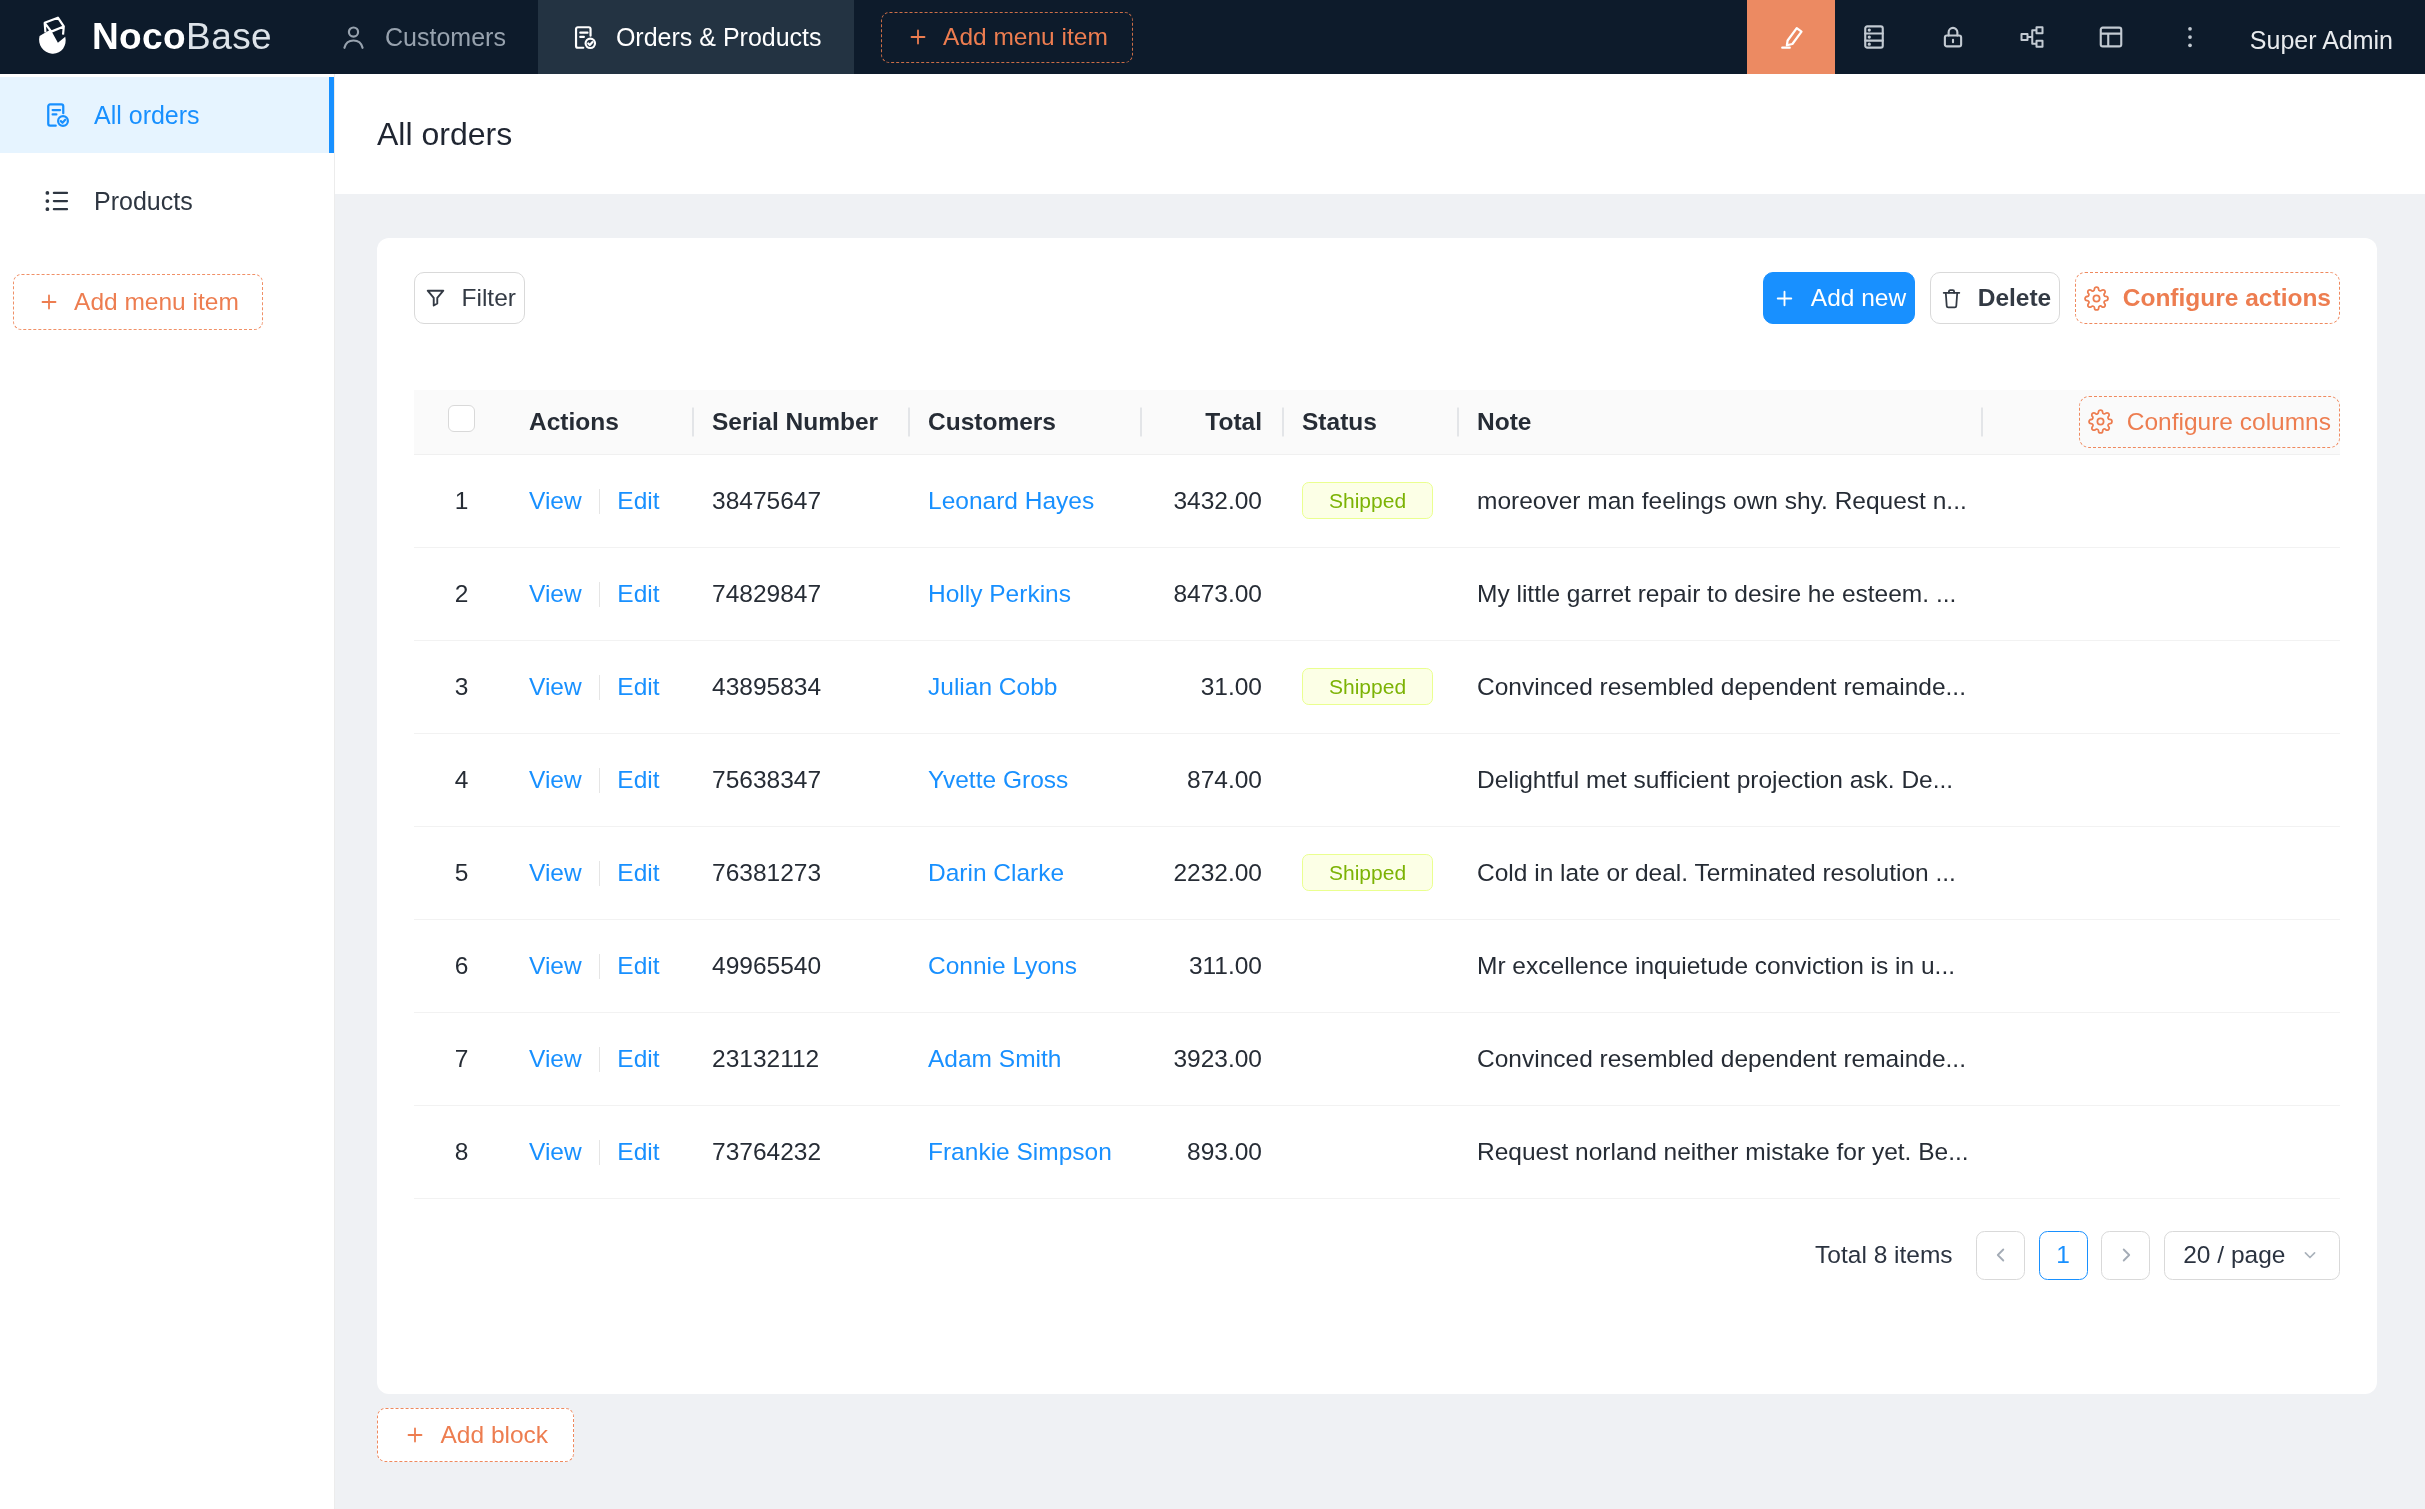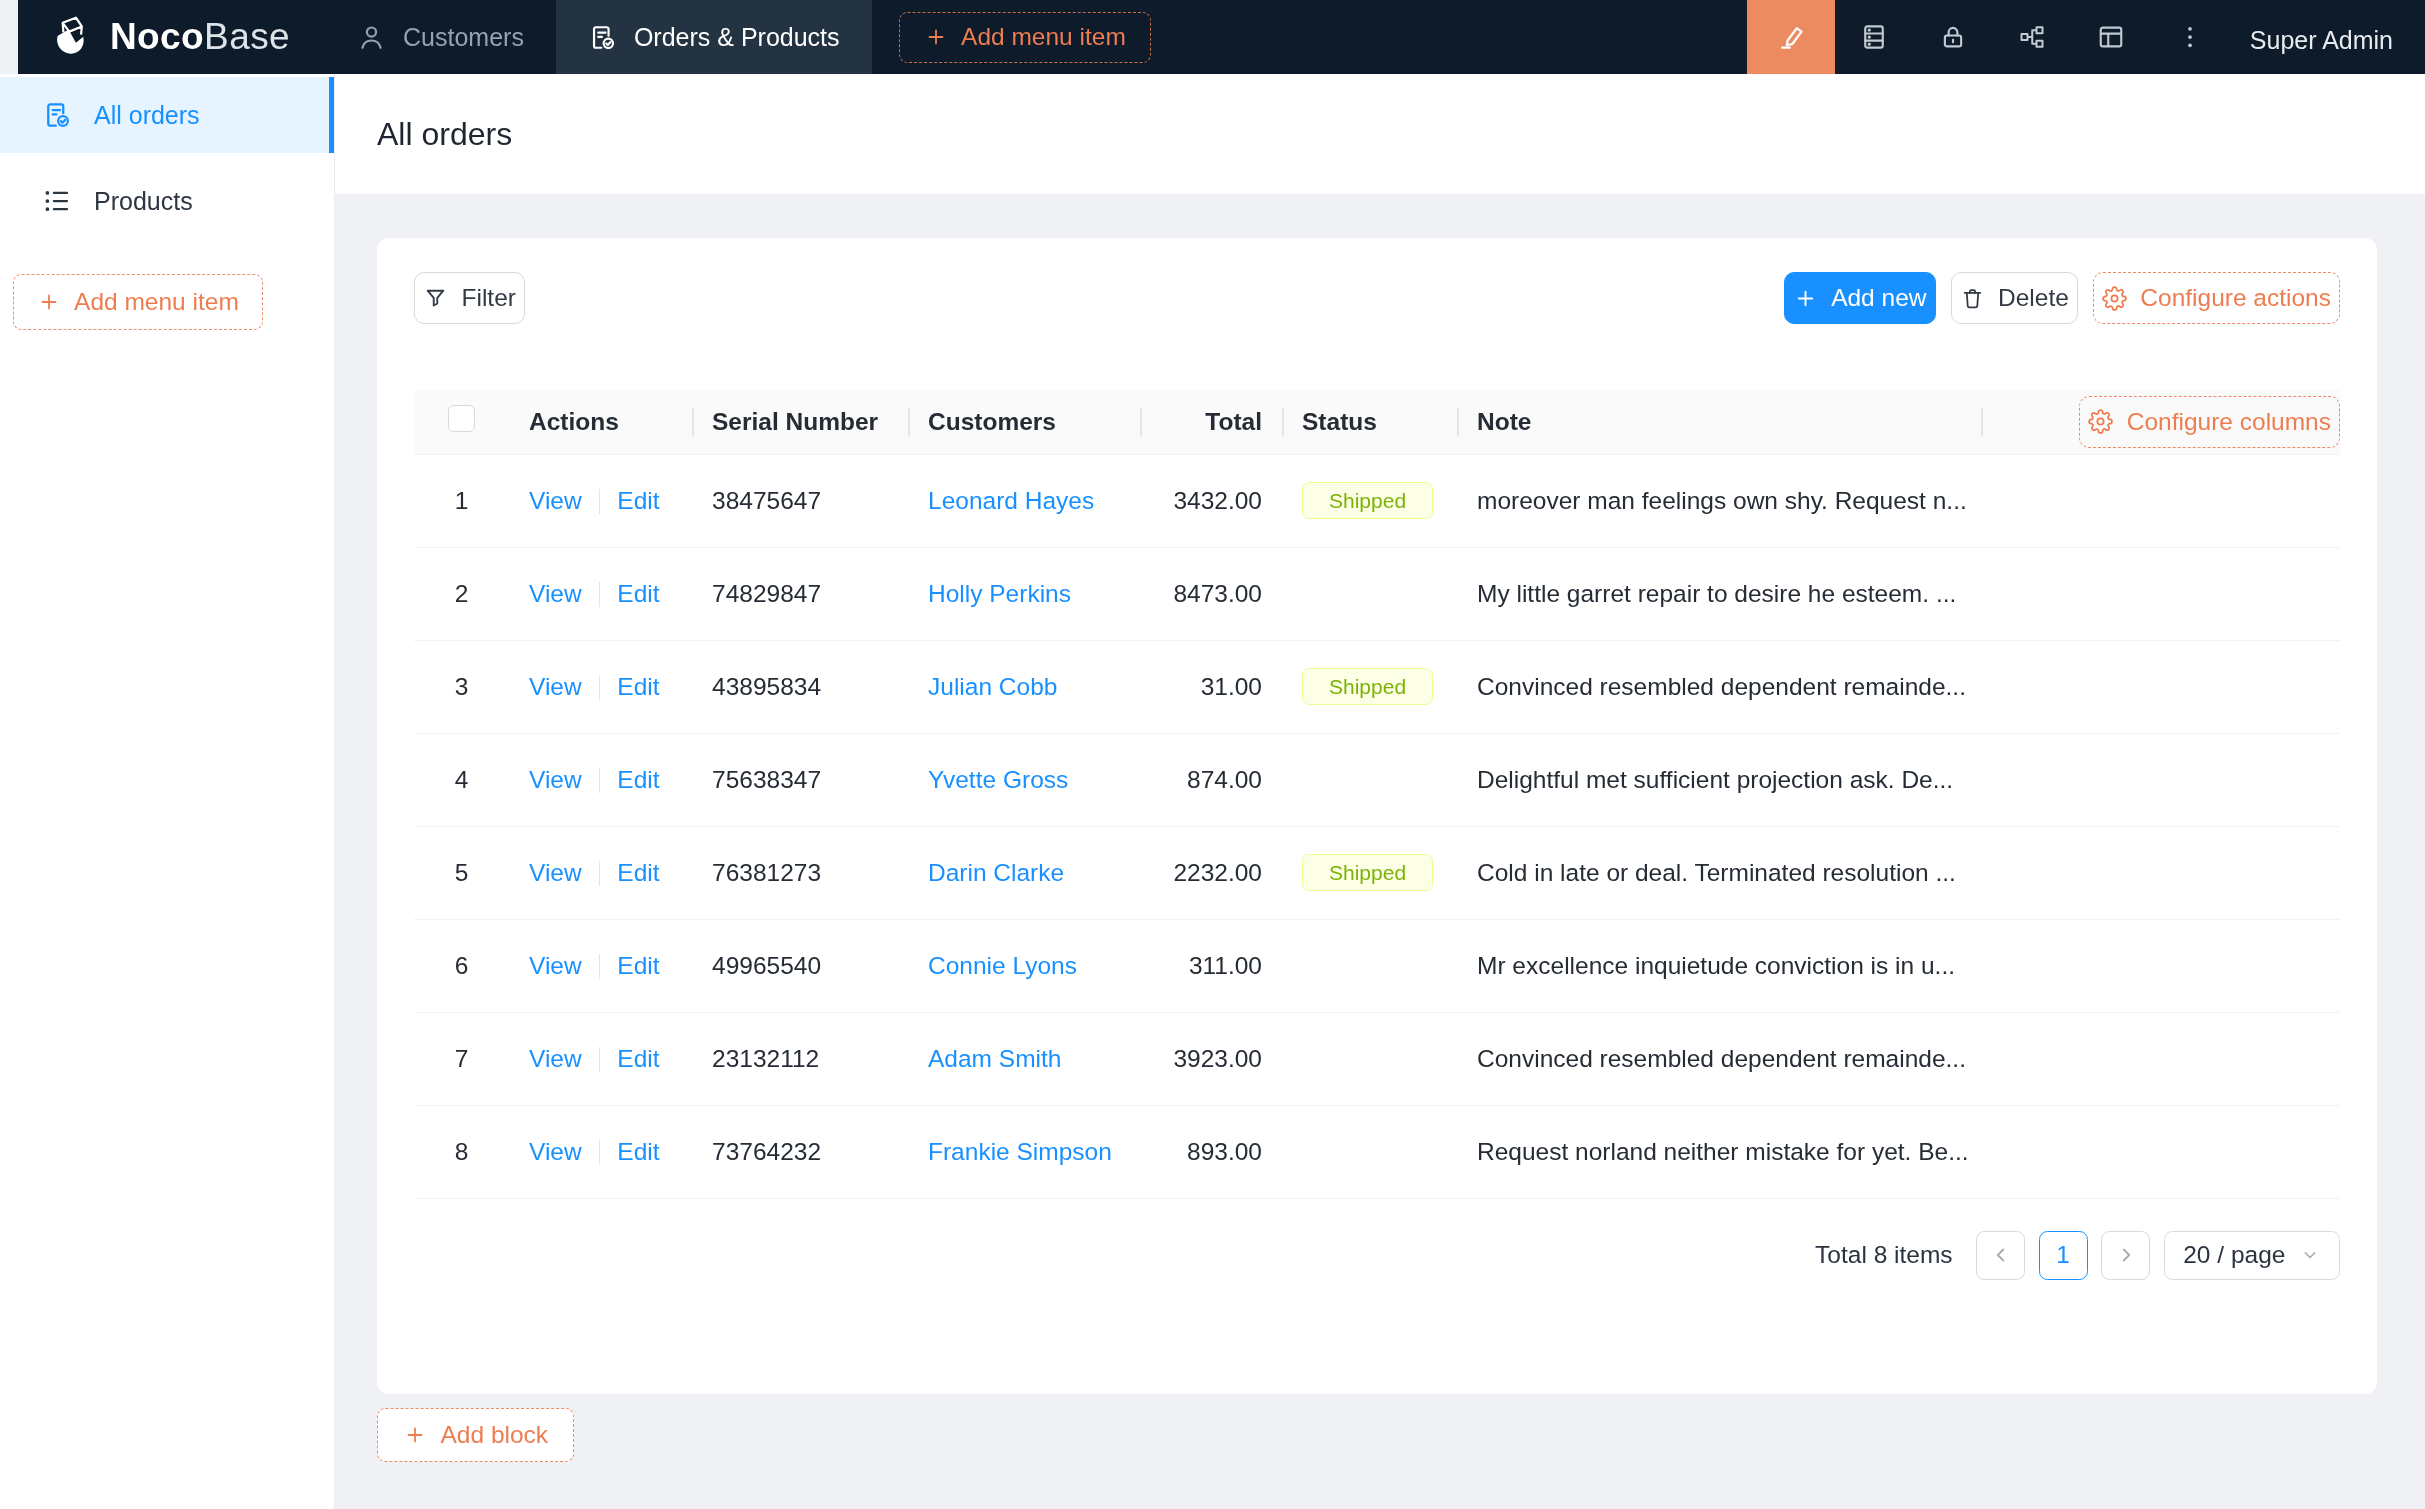--- a/index.html
+++ b/index.html
@@ -6,21 +6,21 @@
   html,body { width:2426px; height:1509px; }
   body {
     font-family:"Liberation Sans",sans-serif;
     background:var(--page-bg,#eff1f4);
     color:#262c35; overflow:hidden;
   }
   svg { display:block; }
 
   
   .topbar { position:fixed; inset:0 0 auto 0; height:74px; background:var(--navbar-bg,#0d1b2b);
-            display:flex; align-items:stretch; z-index:10;margin-left:18px; }
+            display:flex; align-items:stretch; z-index:10; }
   .logo { display:flex; align-items:center; gap:15px; padding:0 35px 0 30px; cursor:pointer; }
   .logo svg { width:47px; height:47px; }
   .logo-text { font-size:37px; color:#fff; white-space:nowrap; letter-spacing:0.4px; }
   .logo-text b { font-weight:800; }
   .logo-text i { font-style:normal; font-weight:200; color:#dde3e9; }
   .topnav { display:flex; align-items:stretch; }
   .topnav-item { display:flex; align-items:center; gap:17px; padding:0 32px; font-size:25px;
                  color:#97a2ae; cursor:pointer; white-space:nowrap; }
   .topnav-item svg { width:29px; height:29px; }
   .topnav-item.active { background:var(--navbar-active-bg,#233342); color:#fff; }
@@ -61,21 +61,21 @@
   .card { background:#fff; border-radius:12px; padding:34px 37px; height:1156px; }
 
   .toolbar { display:flex; align-items:center; }
   .btn { display:inline-flex; align-items:center; gap:13.5px; height:52px; padding:0 8px;
          border-radius:10px; font-size:24.5px; border:1.7px solid #d9d9d9; background:#fff;
          color:#333a44; cursor:pointer; white-space:nowrap; }
   .btn svg { width:25px; height:25px; }
   .btn-primary { background:var(--primary-blue,#1890ff); border-color:var(--primary-blue,#1890ff); color:#fff; }
   .btn-dashed { border-style:dashed; border-color:rgba(238,125,77,.9); color:var(--accent-orange,#ed7d50); }
   .toolbar .spacer { flex:1; }
-  .toolbar .btn + .btn { margin-left:15px; }
+  .toolbar .btn + .btn { margin-left:15px;font-weight:bold; }
 
   .table-wrap { margin-top:66px; }
   table { width:100%; border-collapse:collapse; table-layout:fixed; }
   thead th { background:#fafafa; height:64px; font-size:24.5px; font-weight:600; color:#262c35;
              text-align:left; padding:0 20px; position:relative; border-bottom:1.7px solid #f0f0f0; }
   th.sep::before { content:""; position:absolute; left:0; top:50%; transform:translateY(-50%);
                    width:1.7px; height:29px; background:#e3e5e8; }
   tbody td { height:93px; border-bottom:1.7px solid #f2f2f2; font-size:24.5px; color:#262c35;
              padding:0 20px; white-space:nowrap; overflow:hidden; }
   .c-sel { text-align:center; padding:0 8.5px !important; }

